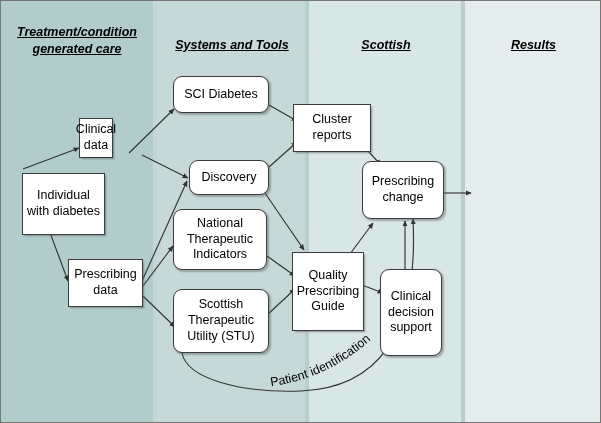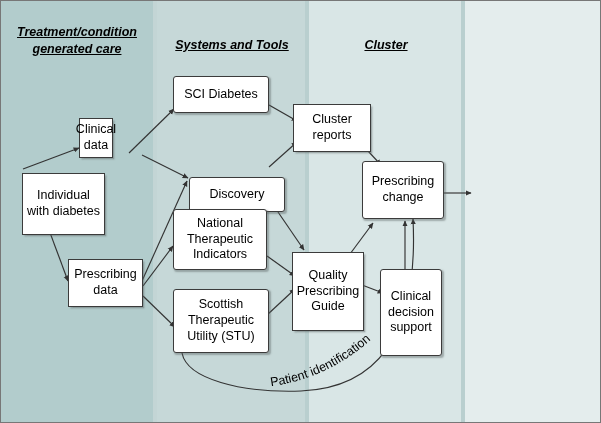--- a/index.html
+++ b/index.html
@@ -53,21 +53,21 @@
     box-sizing: border-box;
     display: flex;
     align-items: center;
     justify-content: center;
     text-align: center;
     font-size: 12.5px;
     line-height: 1.26;
     color: #000000;
     box-shadow: 1.5px 1.5px 1.6px rgba(90,100,100,0.45);
   }
-  .node.rounded { border-radius: 3px; }
+  .node.rounded { border-radius: 9px; }
   .node .lbl { display: block; padding: 0 3px; }
 
   svg.edges {
     position: absolute;
     left: 0; top: 0;
     width: 601px;
     height: 423px;
     overflow: visible;
     pointer-events: none;
   }
@@ -96,21 +96,24 @@
   <div class="column" id="col-6" style="background: rgb(228, 237, 237);"></div>
 
   <div class="col-header" style="left:4px; top:23px; width:144px;">
     <span>Treatment/condition</span><br>
     <span>generated care</span>
   </div>
   <div class="col-header" style="left:158px; top:36px; width:146px;">
     <span>Systems and Tools</span>
   </div>
   <div class="col-header" style="left:310px; top:36px; width:150px;">
-    <span>Cluster</span>
+    <span>Scottish</span>
+  </div>
+  <div class="col-header" style="left:466px; top:36px; width:133px;">
+    <span>Results</span>
   </div>
 
   <svg class="edges" viewBox="0 0 601 423">
     <defs>
       <marker id="ah" viewBox="0 0 10 10" refX="9" refY="5" markerWidth="5.2" markerHeight="5.2" orient="auto-start-reverse">
         <path d="M 0 0.6 L 10 5 L 0 9.4 z" fill="#333333"></path>
       </marker>
       <path id="pidcurve" d="M 200 384 Q 330 404 404 300"></path>
     </defs>
 
@@ -161,21 +164,21 @@
   <div class="node" style="left:21px; top:172px; width:83px; height:62px;">
     <span class="lbl">Individual with diabetes</span>
   </div>
   <div class="node" style="left:67px; top:258px; width:75px; height:48px;">
     <span class="lbl">Prescribing data</span>
   </div>
 
   <div class="node rounded" style="left:172px; top:75px; width:96px; height:37px;">
     <span class="lbl">SCI Diabetes</span>
   </div>
-  <div class="node rounded" style="left:188px; top:176px; width:96px; height:35px;">
+  <div class="node rounded" style="left:188px; top:159px; width:80px; height:35px;">
     <span class="lbl">Discovery</span>
   </div>
   <div class="node rounded" style="left:172px; top:208px; width:94px; height:61px;">
     <span class="lbl">National Therapeutic Indicators</span>
   </div>
   <div class="node rounded" style="left:172px; top:288px; width:96px; height:64px;">
     <span class="lbl">Scottish Therapeutic Utility (STU)</span>
   </div>
 
   <div class="node" style="left:292px; top:103px; width:78px; height:48px;">

